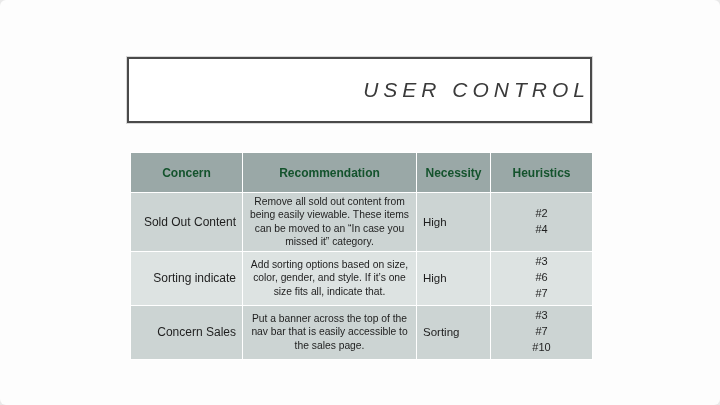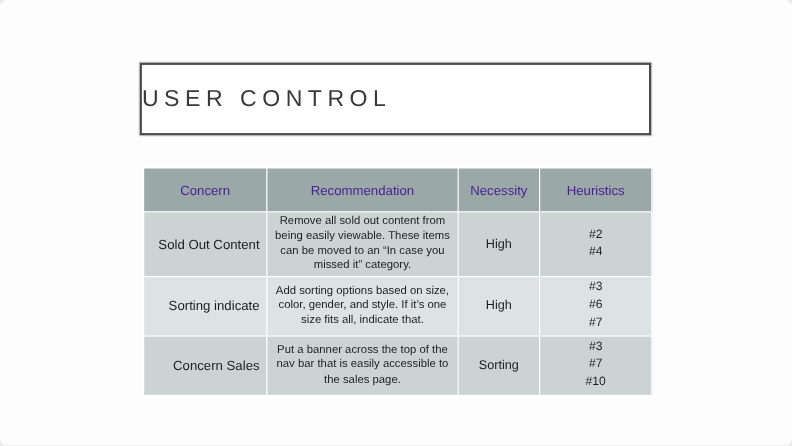--- a/index.html
+++ b/index.html
@@ -20,21 +20,21 @@
     border-radius:6px;
     margin:0 auto;
   }
   .title-box{
     position:absolute;
     left:127px;top:57px;
     width:465px;height:66px;
     background:#ffffff;
     border:2px solid var(--title-border);
     box-shadow:0 0 0 1px #d8d8d8;
-    display:flex;align-items:center;justify-content:flex-start;
+    display:flex;align-items:center;justify-content:flex-end;font-style:italic;
   }
   .title-box h1{
     margin:0;
     font-size:21px;
     font-weight:500;
     letter-spacing:5px;
     color:#3a3a3a;
     text-transform:uppercase;
   }
   table.info-table{
@@ -45,23 +45,23 @@
     table-layout:fixed;
   }
   .info-table th,.info-table td{
     border:1px solid #ffffff;
     padding:2px 6px;
     vertical-align:middle;
     color:var(--text-dark);
   }
   .info-table thead th{
     background:var(--header-bg);
-    color:#4c1d95;
+    color:#14532d;
     font-size:12px;
-    font-weight:normal;
+    font-weight:bold;
     height:40px;
     text-align:center;
   }
   .info-table tbody tr{height:54px;}
   .info-table tbody tr.row-odd td{background:var(--row-bg);}
   .info-table tbody tr.row-even td{background:var(--row-alt-bg);margin-top:20px;}
   .col-concern{width:112px;}
   .col-rec{width:174px;}
   .col-necessity{width:74px;}
   .col-heuristics{width:102px;}
@@ -70,21 +70,21 @@
     text-align:right;
     padding-right:5px;
   }
   .cell-rec{
     font-size:10.3px;
     line-height:1.3;
     text-align:center;
   }
   .cell-necessity{
     font-size:11.5px;
-    text-align:center;
+    text-align:left;
   }
   .cell-heuristics{
     font-size:11px;
     line-height:1.45;
     text-align:center;
     white-space:pre-line;
   }
 </style>
 </head>
 <body>

